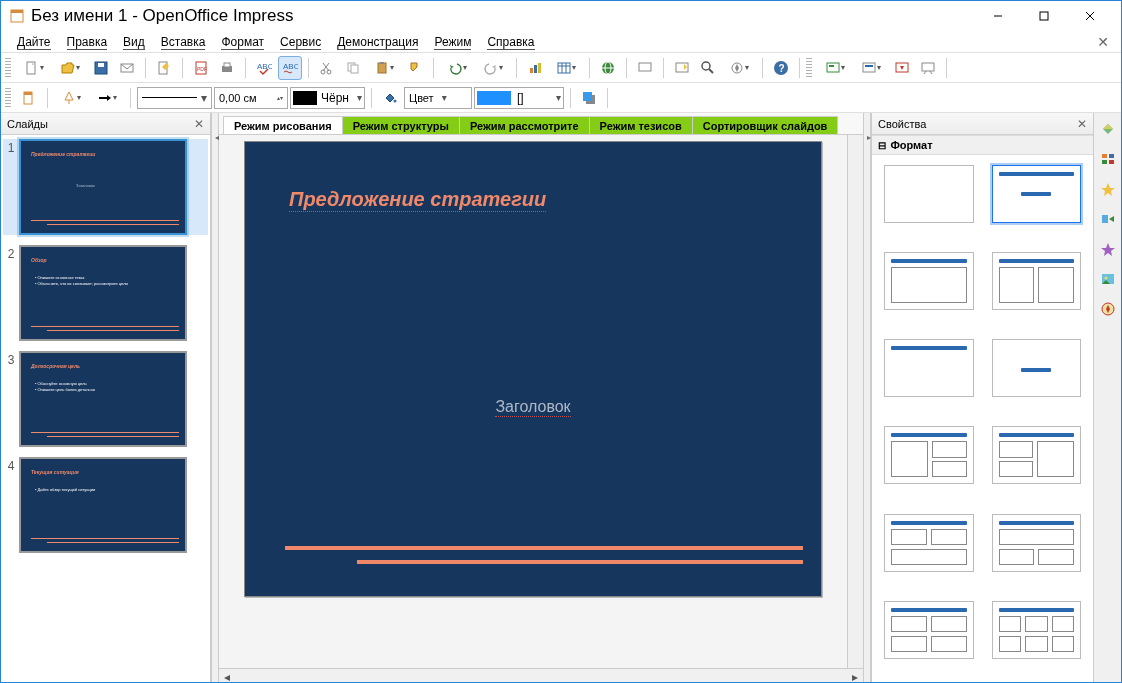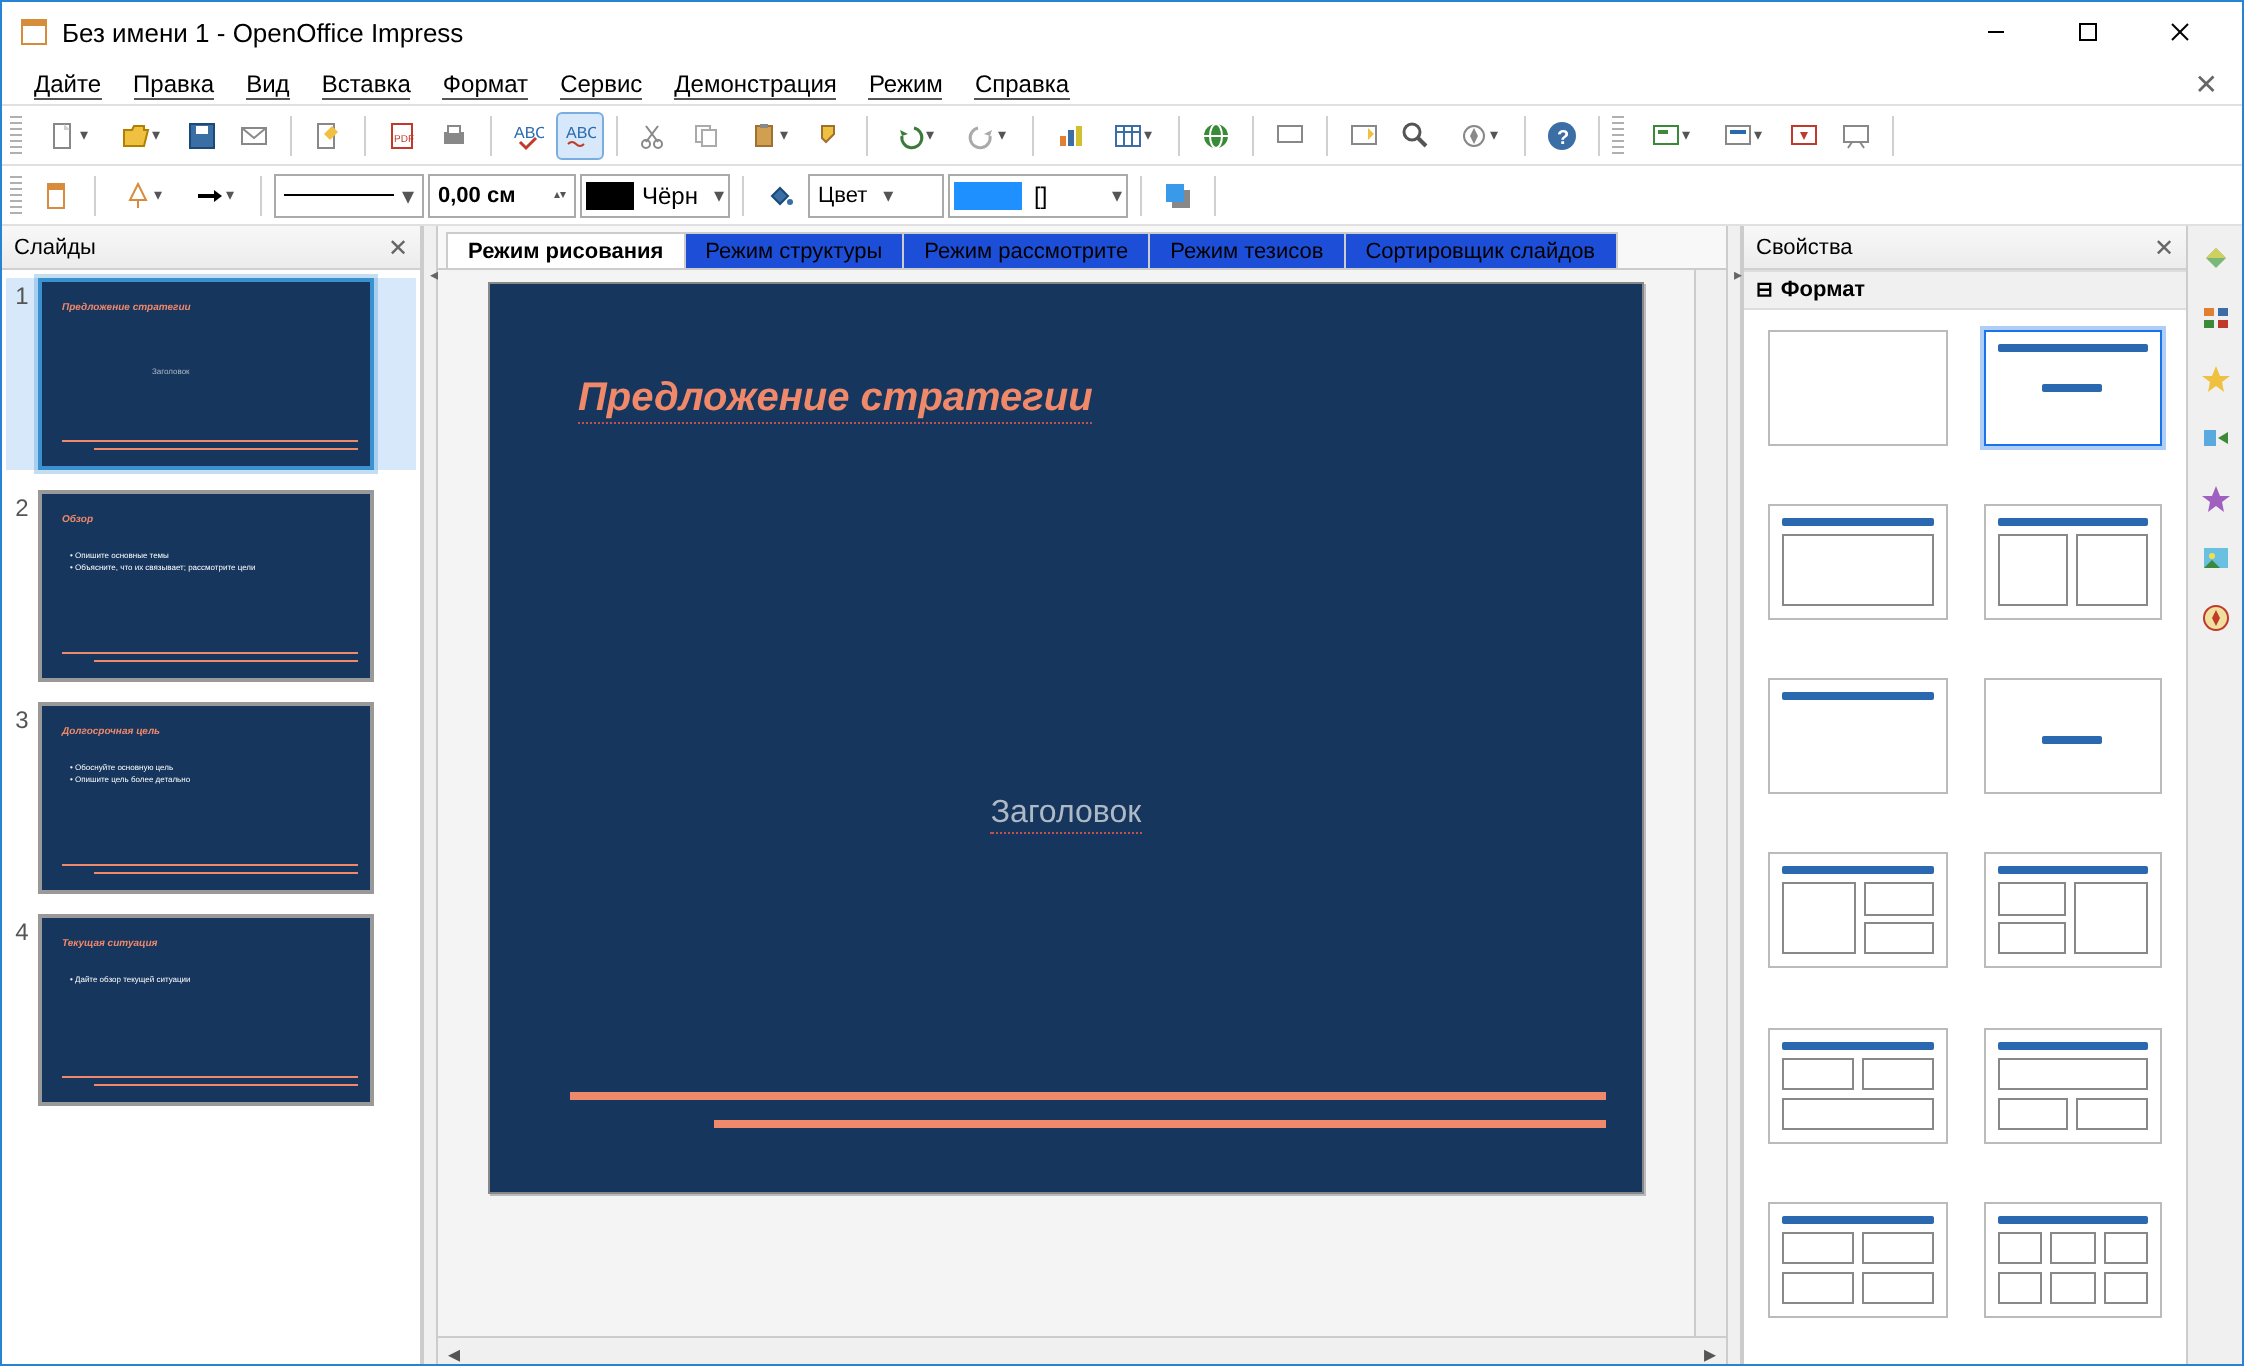--- a/index.html
+++ b/index.html
@@ -1,20 +1,20 @@
 <!DOCTYPE html>
 <html><head>
 <meta charset="utf-8">
 <style>
 * { margin:0; padding:0; box-sizing:border-box; }
 body { font-family:"Segoe UI",Tahoma,Arial,sans-serif; font-size:12px; background:#fff; overflow:hidden; width:1122px; height:683px; position:relative; border:1px solid #2883d6; }
 .titlebar { height:30px; display:flex; align-items:center; padding:0 8px; background:#fff; }
 .title-icon { width:16px; height:16px; margin-right:6px; display:inline-block; }
 .title-icon svg { width:16px; height:16px; }
-.title-text { flex:1; font-size:13px; color:#000; }
+.title-text { flex:1; font-size:17px; color:#000; }
 .win-controls { display:flex; gap:0; }
 .win-btn { width:46px; height:30px; display:flex; align-items:center; justify-content:center; color:#000; font-size:14px; }
 .menubar { height:22px; display:flex; align-items:center; padding:0 8px; border-bottom:1px solid #e0e0e0; }
 .menu-item { padding:2px 8px; font-size:12px; }
 .menu-item span { border-bottom:1px solid #555; }
 .menubar .close-doc { margin-left:auto; margin-right:4px; font-size:14px; color:#666; }
 .toolbar-row { height:30px; display:flex; align-items:center; padding:2px 4px; border-bottom:1px solid #e0e0e0; gap:2px; }
 .tb-btn { width:24px; height:24px; display:flex; align-items:center; justify-content:center; border-radius:3px; }
 .tb-btn.dd { width:34px; }
 .tb-sep { width:1px; height:20px; background:#d0d0d0; margin:0 4px; }
@@ -41,21 +41,21 @@
 .slide-thumb { width:168px; height:96px; background:#16365e; border:2px solid #999; position:relative; overflow:hidden; }
 .slide-row.sel .slide-thumb { border:2px solid #3a91d1; box-shadow:0 0 0 2px rgba(58,145,209,.3); }
 .slide-row.sel { background:#d6e8f9; }
 .slide-thumb .th-bar1 { position:absolute; bottom:12px; left:10px; right:6px; height:1px; background:#f0886a; }
 .slide-thumb .th-bar2 { position:absolute; bottom:8px; left:26px; right:6px; height:1px; background:#f0886a; }
 .slide-thumb .th-title { color:#f0886a; font-style:italic; font-weight:bold; font-size:5px; position:absolute; top:10px; left:10px; }
 .slide-thumb .th-sub { color:#aeb9c6; font-size:4px; position:absolute; top:42px; left:55px; }
 .slide-thumb .th-body { color:#fff; font-size:4px; position:absolute; top:28px; left:14px; line-height:1.6; }
 .editor { flex:1; display:flex; flex-direction:column; }
 .tabbar { height:22px; display:flex; align-items:flex-end; background:#f8f8f8; border-bottom:1px solid #ccc; padding:0 4px; gap:0; }
-.tab { padding:3px 10px 2px 10px; font-size:11px; border:1px solid #ccc; border-bottom:none; background:#1d4ed8; margin-right:-1px; }
+.tab { padding:3px 10px 2px 10px; font-size:11px; border:1px solid #ccc; border-bottom:none; background:#84cc16; margin-right:-1px;font-weight:bold; }
 .tab.active { background:#fff; font-weight:bold; position:relative; z-index:2; }
 .canvas-wrap { flex:1; display:flex; background:#fff; position:relative; }
 .scroll-splitter { width:8px; background:#f0f0f0; border-left:1px solid #ccc; border-right:1px solid #ccc; display:flex; flex-direction:column; align-items:center; padding-top:20px; gap:4px; }
 .scroll-splitter .tri { width:0; height:0; font-size:8px; color:#666; }
 .canvas-area { flex:1; background:#f4f4f4; display:flex; align-items:flex-start; justify-content:center; padding:6px; }
 .slide-canvas { width:578px; height:456px; background:#16365e; border:1px solid #888; box-shadow:1px 1px 0 #bbb; position:relative; }
 .slide-canvas .c-title { color:#f0886a; font-style:italic; font-weight:bold; font-size:20px; position:absolute; top:46px; left:44px; border-bottom:1px dotted #c05050; }
 .slide-canvas .c-sub { color:#aeb9c6; font-size:16px; position:absolute; top:256px; left:0; right:0; text-align:center; border-bottom:1px dotted #c05050; display:inline-block; width:fit-content; margin:0 auto; }
 .slide-canvas .c-bar1 { position:absolute; bottom:46px; left:40px; right:18px; height:4px; background:#f0886a; }
 .slide-canvas .c-bar2 { position:absolute; bottom:32px; left:112px; right:18px; height:4px; background:#f0886a; }
@@ -336,21 +336,21 @@
         <path d="M10 5 L14 8 L10 11 Z" fill="#000"></path>
       </svg>
       <span style="font-size:8px;color:#555;">▾</span>
     </div>
   <div class="tb-sep"></div>
   <div class="line-style">
       <div class="line-style-inner"></div>
       <span class="chev">▾</span>
     </div>
   <div class="tb-input" style="width:74px;display:flex;">
-      <span style="flex:1;font-weight:bold;">0,00 см</span>
+      <span style="flex:1;">0,00 см</span>
       <span style="display:flex;flex-direction:column;font-size:6px;line-height:1;color:#555;">▴▾</span>
     </div>
   <div class="color-box">
       <div class="sw" style="background:#000;"></div>
       <span>Чёрн</span>
       <span class="chev">▾</span>
     </div>
   <div class="tb-sep"></div>
   <div class="tb-btn">
       <svg class="ico-svg" viewBox="0 0 16 16">

